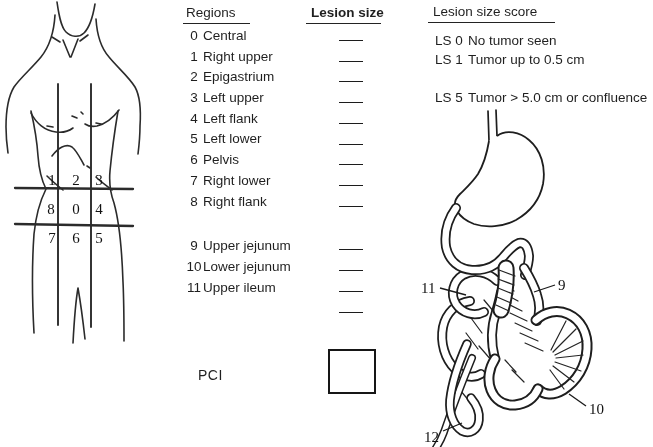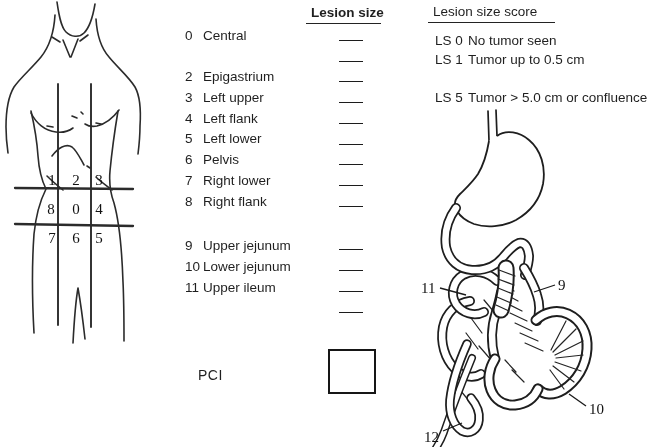--- a/index.html
+++ b/index.html
@@ -3,21 +3,21 @@
 <meta charset="utf-8">
 <style>
   html,body{margin:0;padding:0;background:#fff;}
   .canvas{position:relative;width:653px;height:447px;background:#fff;
           font-family:"Liberation Sans",sans-serif;color:#1f1f1f;overflow:hidden;}
   .hdr{position:absolute;font-size:13.5px;border-bottom:1.5px solid #232323;
        padding-bottom:3px;white-space:nowrap;}
   .regions-hdr{left:183px;top:5px;width:64px;padding-left:3px;}
   .lesion-hdr{left:306px;top:5px;width:70px;padding-left:5px;font-weight:bold;}
   .score-hdr{left:428px;top:4px;width:122px;padding-left:5px;}
-  .rrow{position:absolute;left:185px;font-size:13.5px;white-space:nowrap;line-height:15px;}
+  .rrow{position:absolute;left:185px;font-size:13.5px;white-space:nowrap;line-height:15px;text-align:center;}
   .rnum{display:inline-block;width:18px;}
   .blank{position:absolute;left:339px;width:24px;height:0;border-top:1.9px solid #1c1c1c;}
   .srow{position:absolute;left:435px;font-size:13.5px;white-space:nowrap;line-height:15px;}
   .scode{display:inline-block;width:33px;margin-top:8px;}
   .pci{position:absolute;left:198px;top:367px;font-size:14px;letter-spacing:.5px;}
   .pci-box{position:absolute;left:328px;top:349px;width:48px;height:45px;
            border:2px solid #161616;box-sizing:border-box;background:#fff;}
   svg{position:absolute;}
   .torso{left:0;top:0;}
   .bowel{left:420px;top:108px;}
@@ -65,23 +65,25 @@
       <text class="gnum" x="99" y="185" text-anchor="middle">3</text>
       <text class="gnum" x="51" y="214" text-anchor="middle">8</text>
       <text class="gnum" x="76" y="214" text-anchor="middle">0</text>
       <text class="gnum" x="99" y="214" text-anchor="middle">4</text>
       <text class="gnum" x="52" y="243" text-anchor="middle">7</text>
       <text class="gnum" x="76" y="243" text-anchor="middle">6</text>
       <text class="gnum" x="99" y="243" text-anchor="middle">5</text>
     </g>
   </svg>
 
+  <div class="hdr regions-hdr">Regions</div>
   <div class="hdr lesion-hdr">Lesion size</div>
 
   <div class="rrow" style="top:28px"><span class="rnum">0</span><span>Central</span></div>
+  <div class="rrow" style="top:49px"><span class="rnum">1</span><span>Right upper</span></div>
   <div class="rrow" style="top:69px"><span class="rnum">2</span><span>Epigastrium</span></div>
   <div class="rrow" style="top:90px"><span class="rnum">3</span><span>Left upper</span></div>
   <div class="rrow" style="top:111px"><span class="rnum">4</span><span>Left flank</span></div>
   <div class="rrow" style="top:131px"><span class="rnum">5</span><span>Left lower</span></div>
   <div class="rrow" style="top:152px"><span class="rnum">6</span><span>Pelvis</span></div>
   <div class="rrow" style="top:173px"><span class="rnum">7</span><span>Right lower</span></div>
   <div class="rrow" style="top:194px"><span class="rnum">8</span><span>Right flank</span></div>
   <div class="rrow" style="top:238px"><span class="rnum">9</span><span>Upper jejunum</span></div>
   <div class="rrow" style="top:259px"><span class="rnum">10</span><span>Lower jejunum</span></div>
   <div class="rrow" style="top:280px"><span class="rnum">11</span><span>Upper ileum</span></div>

